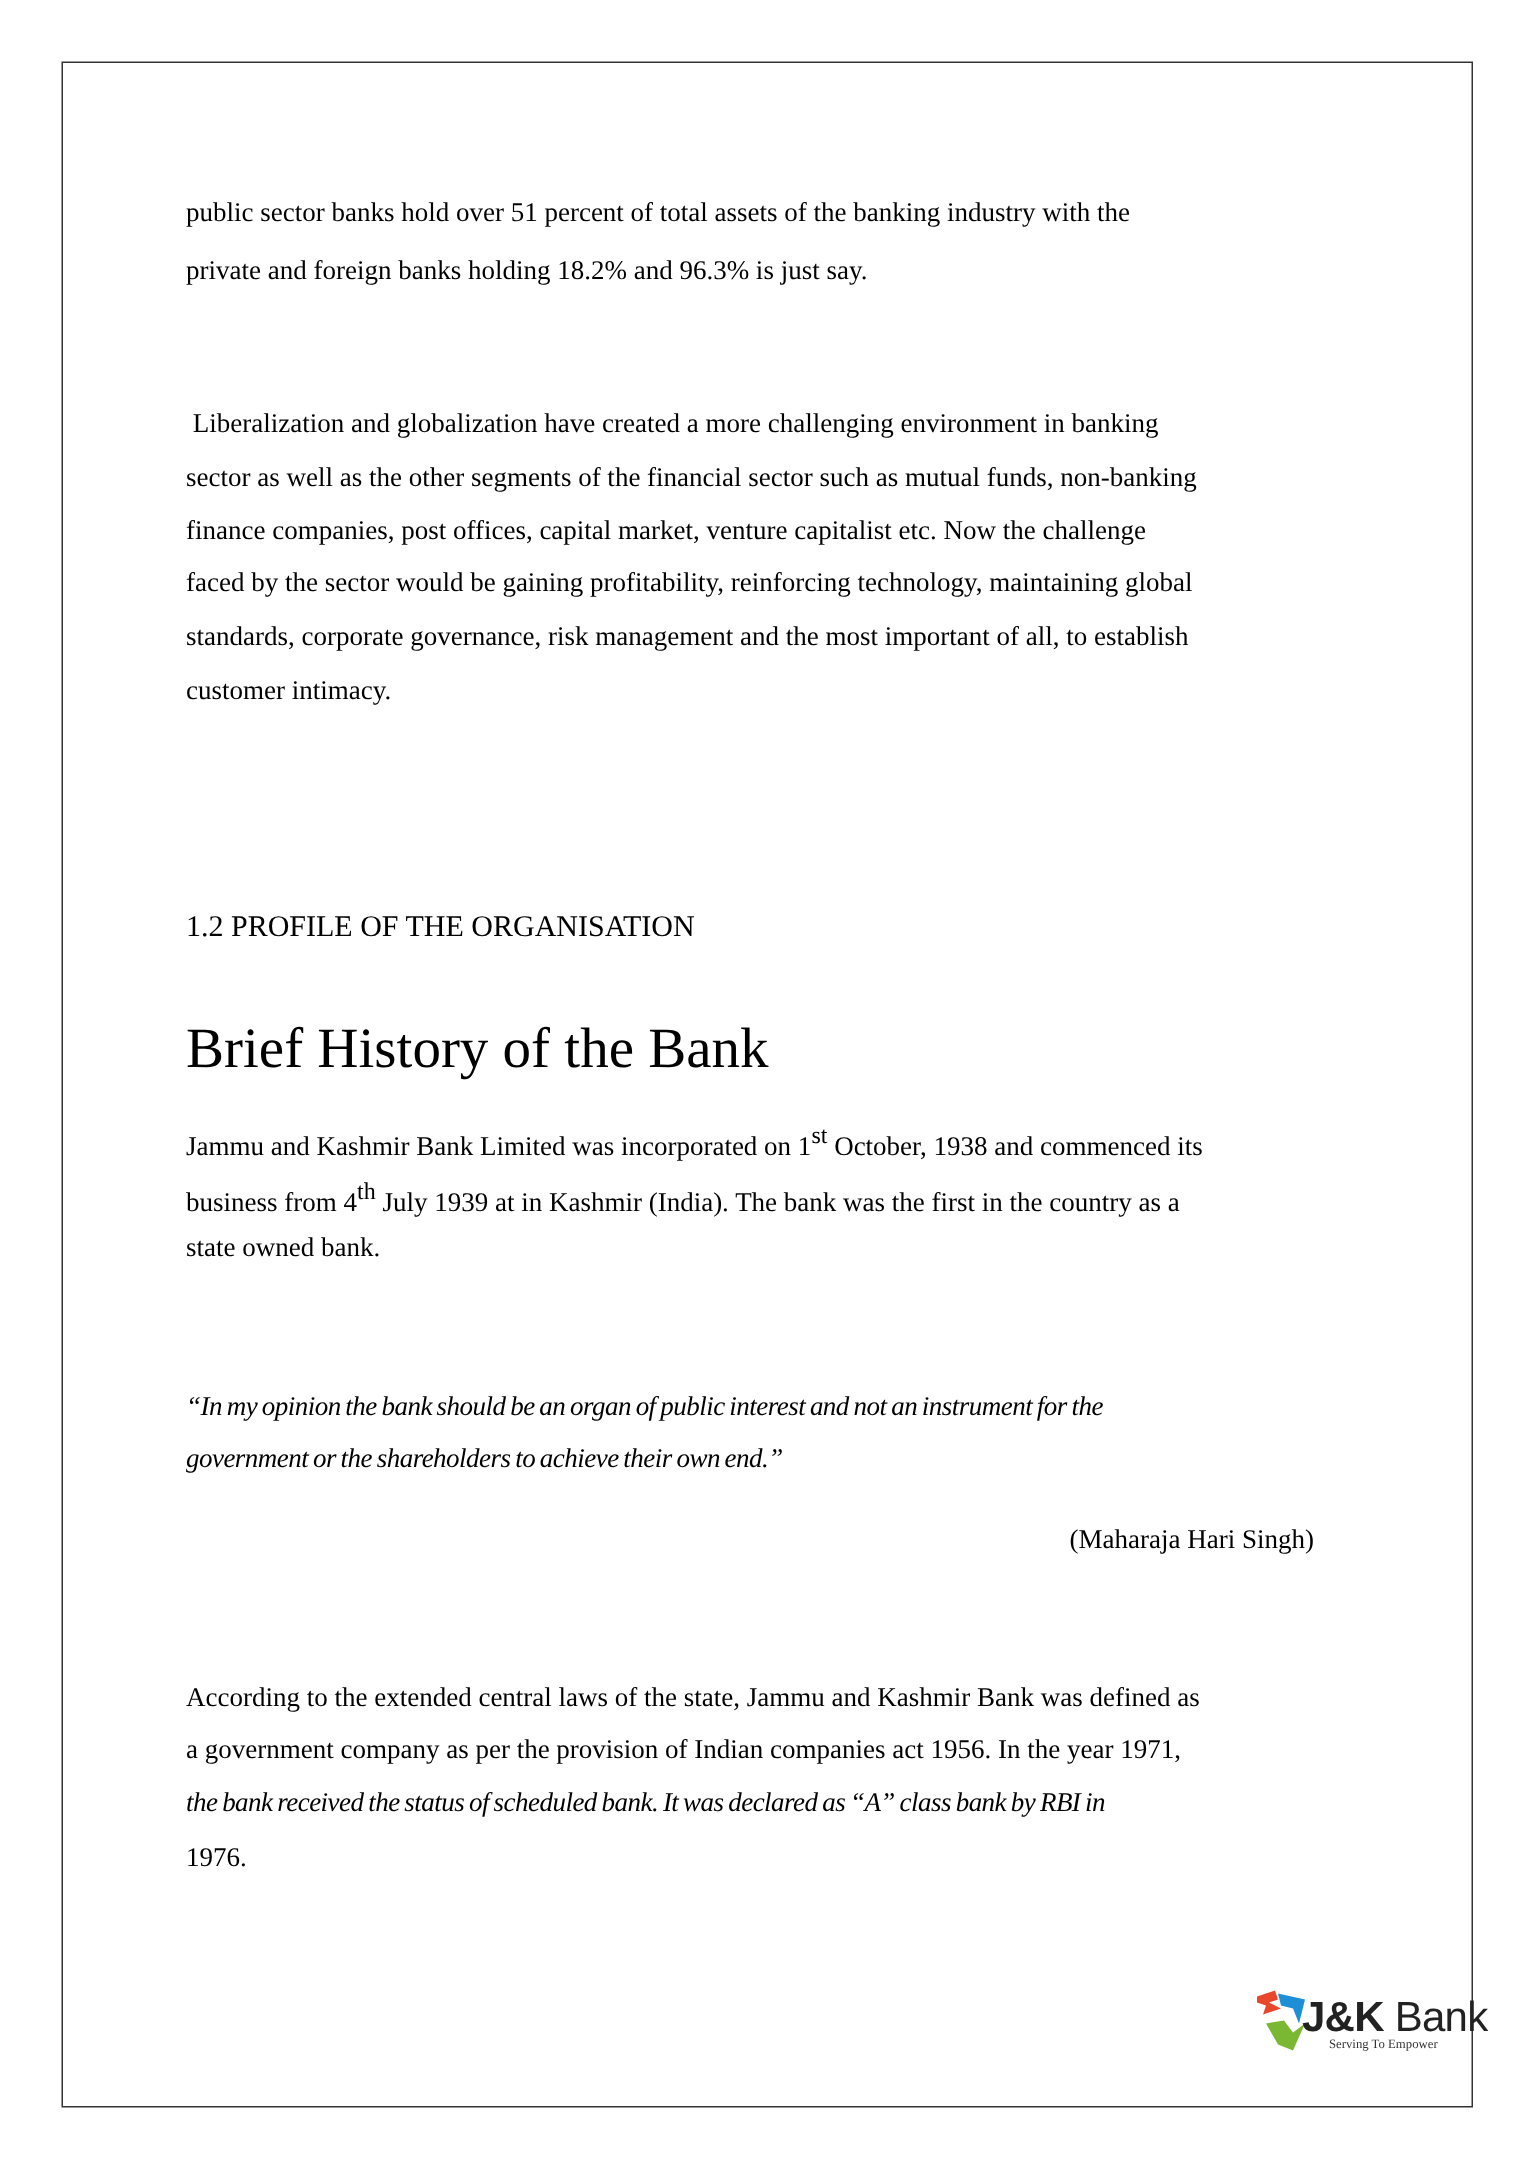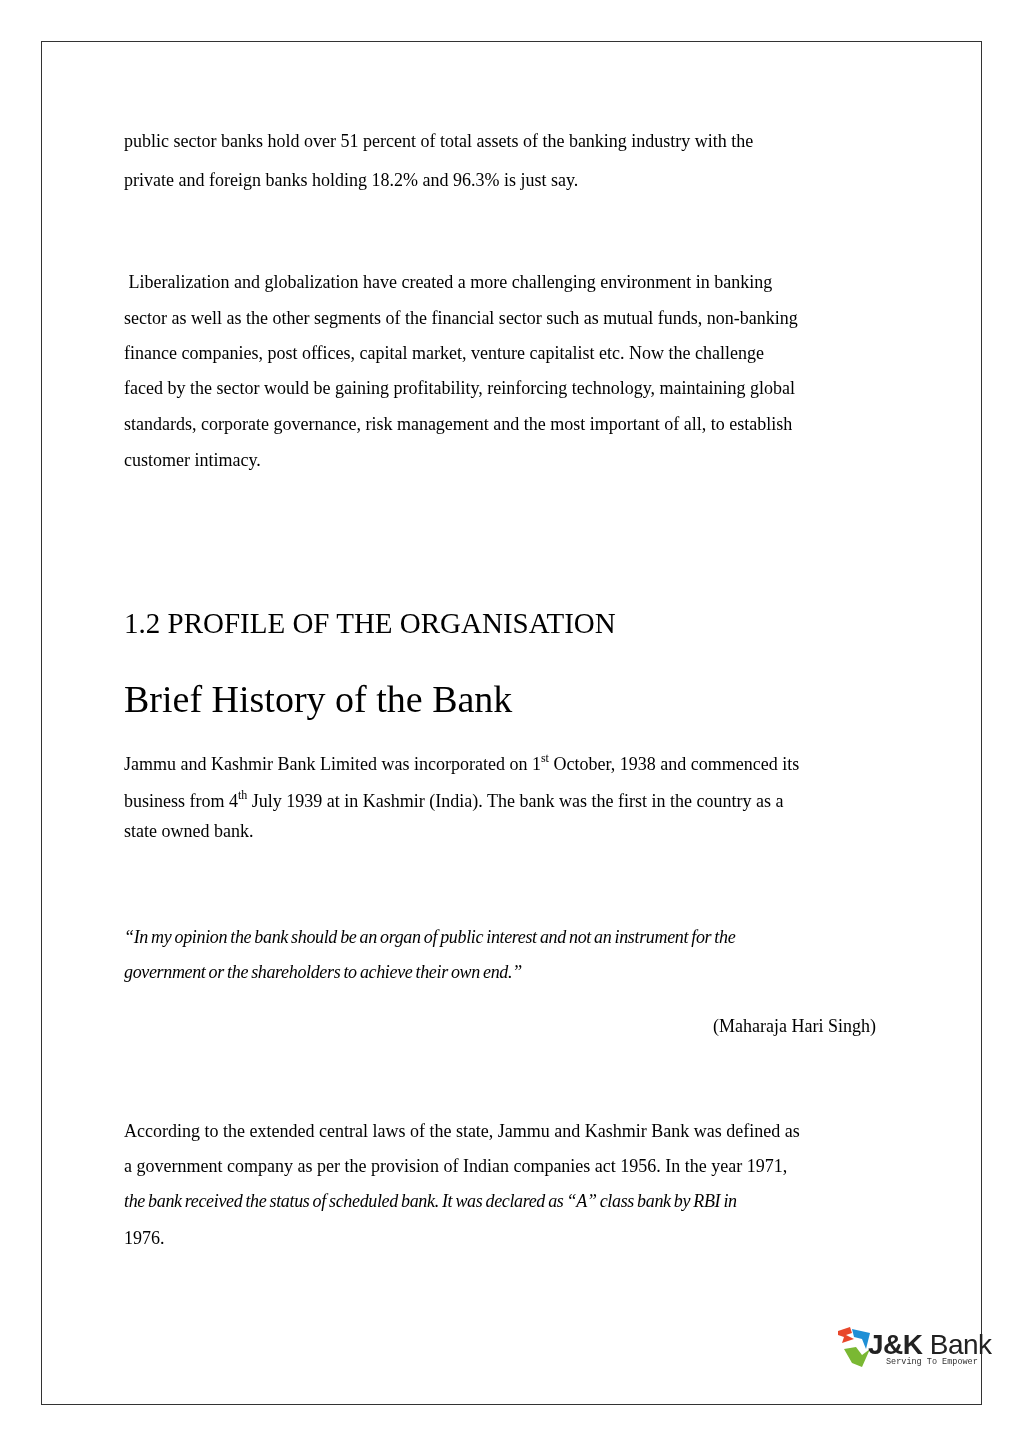--- a/index.html
+++ b/index.html
@@ -2,29 +2,29 @@
 <html><head>
 <meta charset="utf-8">
 <style>
   html, body { margin:0; padding:0; background:#ffffff; }
   body { width:1024px; height:1448px; position:relative; overflow:hidden;
          font-family:"Liberation Serif", "DejaVu Serif", serif; color:#000; }
   .page-border { position:absolute; left:41px; top:41px; width:941px; height:1364px;
                  border:1.5px solid #333; box-sizing:border-box; }
   .line { position:absolute; left:124px; font-size:18px; white-space:nowrap; line-height:20px; }
   .line.condensed { letter-spacing:-0.35px; word-spacing:-1px;font-style:italic; }
-  .h1 { position:absolute; left:124px; top:607px; font-size:29px; white-space:nowrap; }
+  .h1 { position:absolute; left:124px; top:607px; font-size:20px; white-space:nowrap; }
   .h2 { position:absolute; left:124px; top:677px; font-size:38px; white-space:nowrap; }
-  sup { font-size:12px; position:relative; top:-1px;margin-top:28px; }
+  sup { font-size:16px; position:relative; top:-1px;margin-top:28px; }
   .attribution { position:absolute; left:713px; top:1016px; font-size:18px; white-space:nowrap; }
   .logo { position:absolute; left:836px; top:1325px; width:146px; height:56px; }
   .logo-text { position:absolute; left:32px; top:4px; font-family:"Liberation Sans", "DejaVu Sans", sans-serif;
                font-size:28px; color:#222; white-space:nowrap; letter-spacing:-0.5px; }
   .logo-text b { font-weight:bold; }
-  .logo-tag { position:absolute; left:50px; top:32px; font-family:Liberation Mono, monospace;
+  .logo-tag { position:absolute; left:50px; top:32px; font-family:Liberation Serif, serif;
               font-size:8.5px; color:#333; white-space:nowrap; }
 </style>
 </head>
 <body>
 
 <div class="page-border"></div>
 
 <div class="line" style="top:131px">public sector banks hold over 51 percent of total assets of the banking industry with the</div>
 <div class="line" style="top:170px">private and foreign banks holding 18.2% and 96.3% is just say.</div>
 

